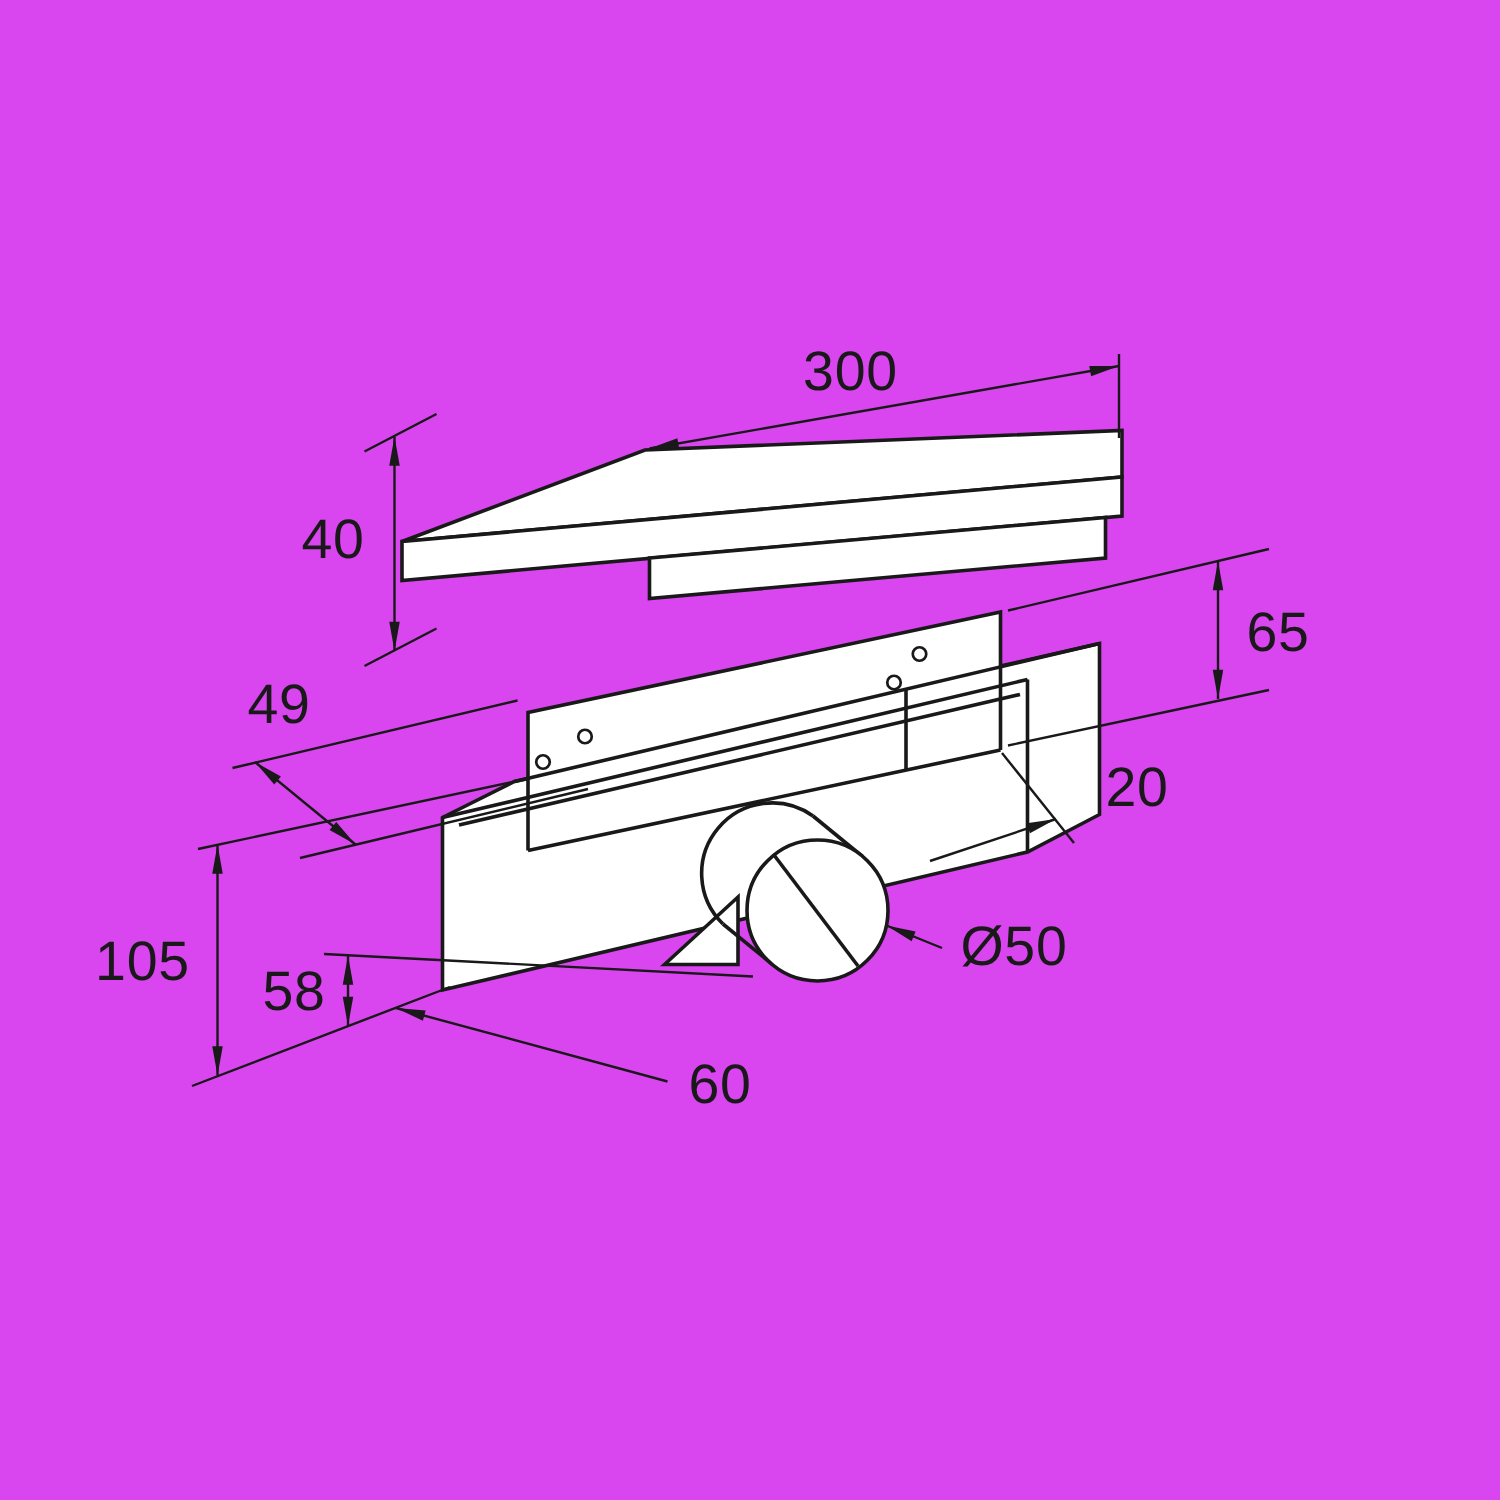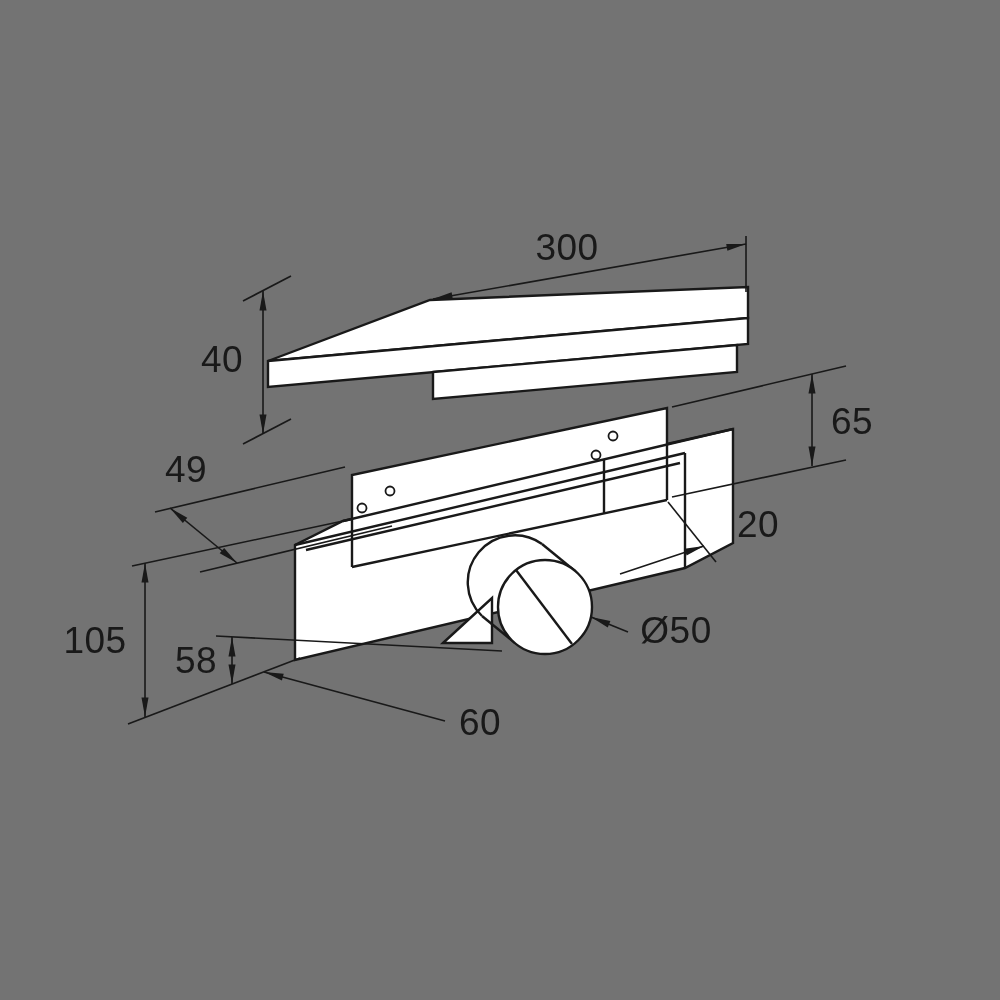--- a/index.html
+++ b/index.html
@@ -1,17 +1,17 @@
 <!DOCTYPE html>
 <html><head>
 <meta charset="utf-8">
 <style>
   html,body{margin:0;padding:0;background:#ffffff;}
   .stage{
-    width:1000px;height:1000px;background:#737373;position:relative;overflow:hidden;
+    width:1000px;height:1000px;background:#d946ef;position:relative;overflow:hidden;
     font-family:"Liberation Sans", sans-serif;
   }
   svg{display:block;}
   .part{fill:#ffffff;stroke:#191919;stroke-width:2.4;stroke-linejoin:miter;}
   .partline{fill:none;stroke:#191919;stroke-width:2.4;}
   .hole{fill:#ffffff;stroke:#191919;stroke-width:1.8;}
   .dim{fill:none;stroke:#191919;stroke-width:1.6;}
   .ext{fill:none;stroke:#191919;stroke-width:1.6;}
   .num{
     font-family:"Liberation Sans", sans-serif;

